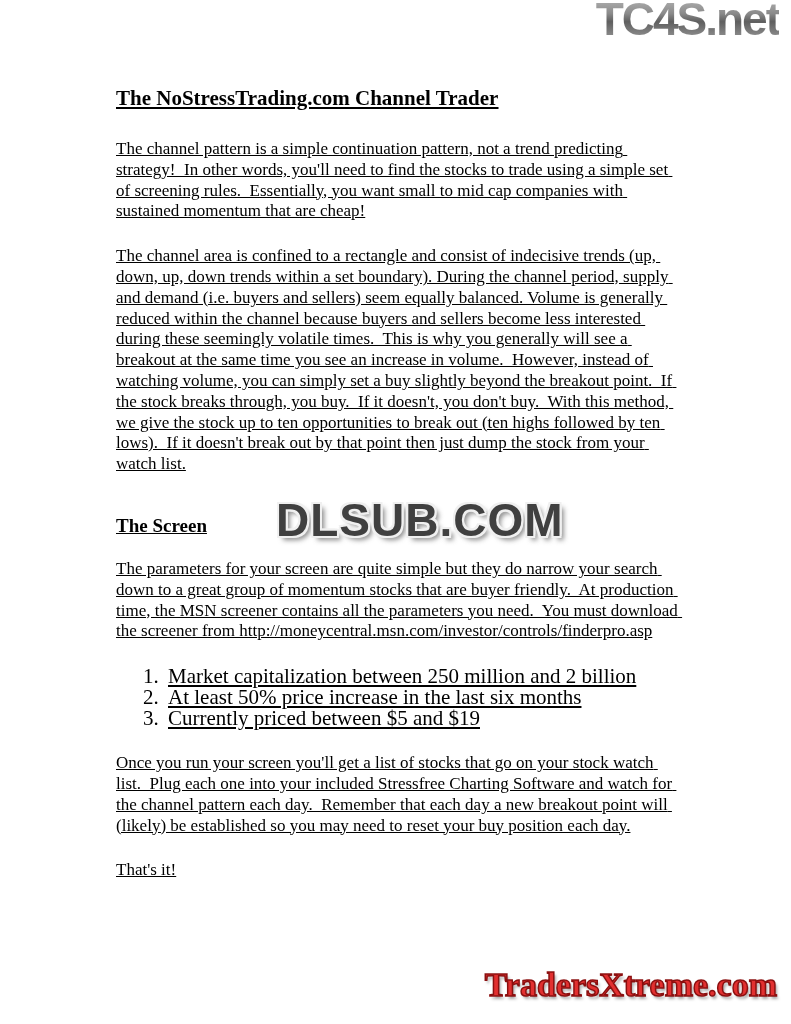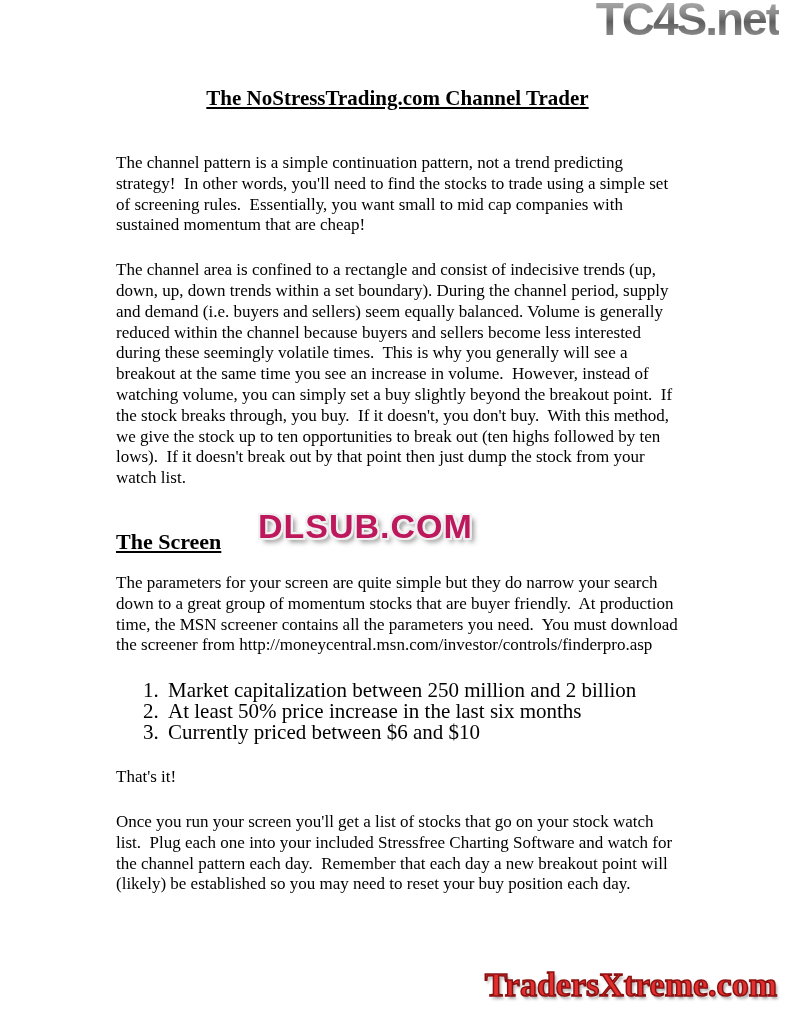--- a/index.html
+++ b/index.html
@@ -8,20 +8,21 @@
     background: #ffffff;
   }
   .page {
     position: relative;
     width: 791px;
     height: 1024px;
     background: #ffffff;
     font-family: "Liberation Serif", serif;
     color: #000000;
     overflow: hidden;
+    text-decoration: underline;
   }
   .tc4s-logo {
     position: absolute;
     top: -8px;
     right: 12px;
     font-family: "Liberation Sans", sans-serif;
     font-weight: bold;
     font-size: 46px;
     letter-spacing: -2px;
     background: linear-gradient(180deg, #c2c2c2 0%, #8a8a8a 40%, #5f5f5f 55%, #a8a8a8 100%);
@@ -29,51 +30,51 @@
     background-clip: text;
     color: transparent;
   }
   .content {
     padding: 86px 112px 0 116px;
   }
   .doc-title {
     font-size: 21px;
     font-weight: bold;
     text-decoration: underline;
-    text-align: center;
-    margin: 0 0 42px 0;
+    text-align: left;
+    margin: 0 0 28px 0;
   }
   .content p {
     font-size: 17px;
     line-height: 20.8px;
     margin: 0 0 24px 0;
     white-space: pre-wrap;
   }
   .screen-row {
     position: relative;
     height: 50px;
     margin: 0 0 10px 0;
   }
   .section-heading {
     display: inline-block;
-    font-size: 22px;
+    font-size: 19px;
     font-weight: bold;
     text-decoration: underline;
     margin: 0;
     padding-top: 16px;
   }
   .watermark {
     position: absolute;
-    left: 142px;
+    left: 160px;
     top: -6px;
     font-family: "Liberation Sans", sans-serif;
     font-weight: bold;
-    font-size: 34px;
+    font-size: 46px;
     letter-spacing: 1px;
-    color: #be185d;
+    color: #404040;
     text-shadow:
       -2px -2px 0 #f0f0f0, 2px -2px 0 #f0f0f0,
       -2px 2px 0 #f0f0f0, 2px 2px 0 #f0f0f0,
       -2px 0 0 #f0f0f0, 2px 0 0 #f0f0f0,
       0 -2px 0 #f0f0f0, 0 2px 0 #f0f0f0,
       4px 4px 5px rgba(70, 70, 70, 0.65);
   }
   ol.rules-list {
     margin: 0 0 24px 0;
     padding-left: 48px;
@@ -113,24 +114,24 @@
     <div class="screen-row">
       <h2 class="section-heading">The Screen</h2>
       <div class="watermark">DLSUB.COM</div>
     </div>
 
     <p>The parameters for your screen are quite simple but they do narrow your search down to a great group of momentum stocks that are buyer friendly.  At production time, the MSN screener contains all the parameters you need.  You must download the screener from http://moneycentral.msn.com/investor/controls/finderpro.asp</p>
 
     <ol class="rules-list">
       <li>Market capitalization between 250 million and 2 billion</li>
       <li>At least 50% price increase in the last six months</li>
-      <li>Currently priced between $6 and $10</li>
+      <li>Currently priced between $5 and $19</li>
     </ol>
 
+    <p>Once you run your screen you'll get a list of stocks that go on your stock watch list.  Plug each one into your included Stressfree Charting Software and watch for the channel pattern each day.  Remember that each day a new breakout point will (likely) be established so you may need to reset your buy position each day.</p>
+
     <p>That's it!</p>
-
-    <p>Once you run your screen you'll get a list of stocks that go on your stock watch list.  Plug each one into your included Stressfree Charting Software and watch for the channel pattern each day.  Remember that each day a new breakout point will (likely) be established so you may need to reset your buy position each day.</p>
 
   </div>
 
   <div class="tradersxtreme-logo">TradersXtreme.com</div>
 
 </div>
 
 </body></html>

